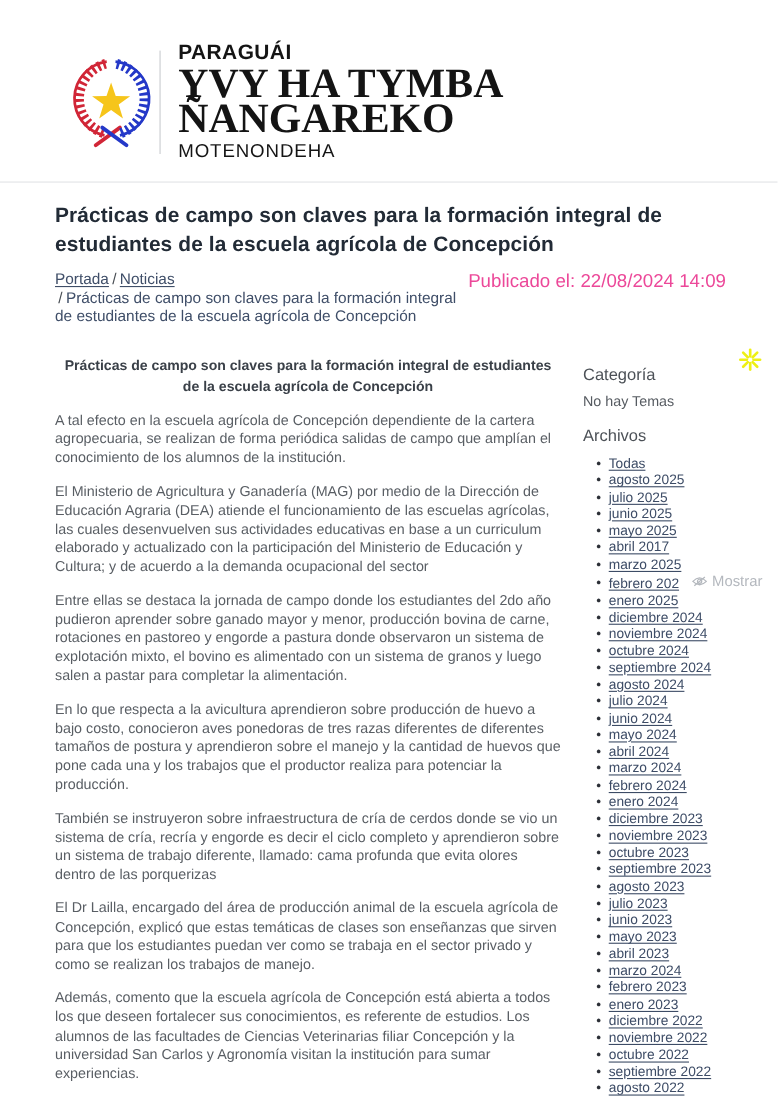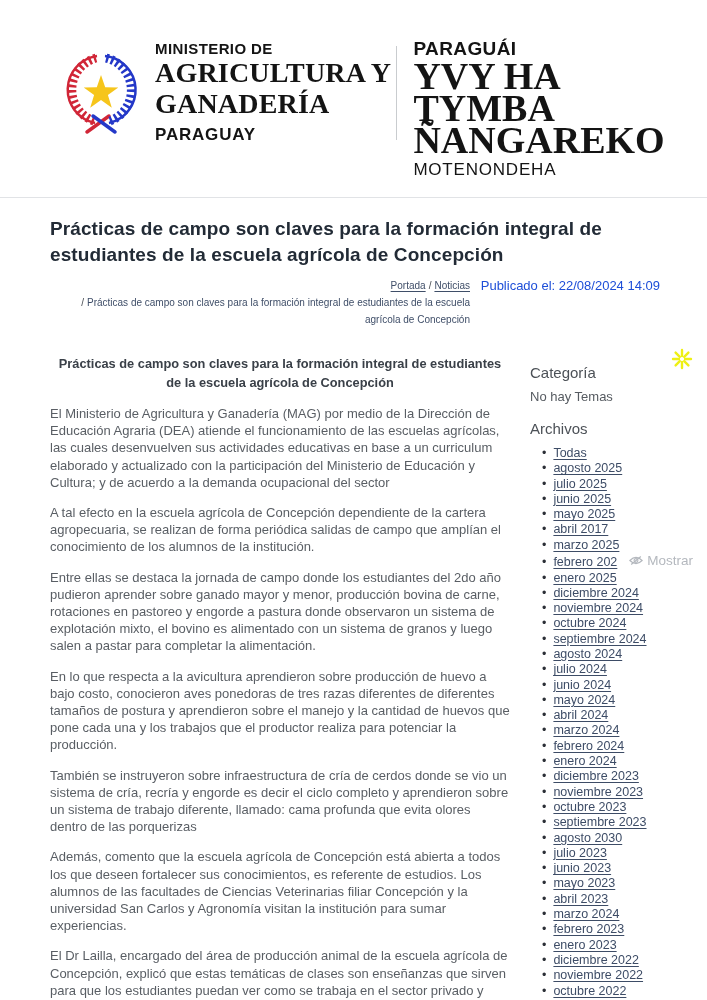--- a/index.html
+++ b/index.html
@@ -23,24 +23,24 @@
   .gu-kicker { font-size:19px; font-weight:bold; letter-spacing:.4px; }
   .gu-serif { font-family:"Liberation Serif","DejaVu Serif",serif; font-weight:bold; font-size:38px; line-height:32px; }
   .gu-bottom { font-size:17px; font-weight:normal; letter-spacing:.8px; margin-top:4px; }
 
   .h-divider { border:none; border-top:1px solid #e1e3e6; margin-top:17px; }
 
   
   .title-block { padding:18px 47px 0 50px; }
   h1 { font-size:19px; line-height:26px; font-weight:bold; color:#222b36; max-width:612px; letter-spacing:.1px; }
   .meta-row { display:flex; justify-content:space-between; margin-top:9px; }
-  .breadcrumb { font-size:10px; line-height:17px; color:#3f4e68; max-width:420px;text-align:right; }
+  .breadcrumb { font-size:14px; line-height:17px; color:#3f4e68; max-width:420px; }
   .breadcrumb a { color:#3f4e68; text-decoration:underline; text-underline-offset:2px; cursor:pointer; }
   .crumb-sep { color:#4a4f55; padding:0 3px; }
-  .published { font-size:13px; color:#1d4ed8; white-space:nowrap; padding-top:1px; }
+  .published { font-size:17px; color:#ec4899; white-space:nowrap; padding-top:1px; }
 
   
   .columns { display:flex; padding:26px 0 0 50px; }
   article { width:460px; flex:0 0 auto; }
   article h2 { font-size:12.8px; line-height:19px; font-weight:bold; color:#3a4048; text-align:center; padding:0 8px; }
   article p { font-size:13px; line-height:17.2px; margin-top:13px; color:#595e64; }
 
   aside { width:177px; margin-left:20px; position:relative; padding-top:10px; }
   .a11y-asterisk { position:absolute; top:-6px; right:14px; width:22px; height:22px; cursor:pointer; }
   .side-h { font-size:15px; color:#4c5157; font-weight:normal; }
@@ -69,26 +69,20 @@
 
       <g stroke="#2438c8" fill="none">
         <path d="M 52,85 A 34,34 0 0 0 48,18" stroke-width="2.5"></path>
         <path d="M 53,83 A 33,33 0 0 0 49,20" stroke-width="9" stroke-dasharray="2.6 2.8"></path>
         <path d="M 58,94 L 36,78" stroke-width="3.5" stroke-linecap="round"></path>
       </g>
 
       <polygon fill="#f6c51b" points="44,37 48.2,49.2 61.3,49.4 50.9,57.1 54.8,69.8 44,62 33.2,69.8 37.1,57.1 26.7,49.4 39.8,49.2"></polygon>
     </svg>
 
-    <div class="ministry-text">
-      <div class="min-kicker">MINISTERIO DE</div>
-      <div class="min-serif">AGRICULTURA Y</div>
-      <div class="min-serif">GANADERÍA</div>
-      <div class="min-country">PARAGUAY</div>
-    </div>
 
     <div class="v-divider"></div>
 
     <div class="guarani-text">
       <div class="gu-kicker">PARAGUÁI</div>
       <div class="gu-serif">YVY HA TYMBA</div>
       <div class="gu-serif">ÑANGAREKO</div>
       <div class="gu-bottom">MOTENONDEHA</div>
     </div>
   </header>
@@ -106,27 +100,27 @@
           <span class="crumb-sep">/</span><span>Prácticas de campo son claves para la formación integral de estudiantes de la escuela agrícola de Concepción</span>
         </div>
       </nav>
       <div class="published">Publicado el: 22/08/2024 14:09</div>
     </div>
   </section>
 
   <div class="columns">
     <article>
       <h2>Prácticas de campo son claves para la formación integral de estudiantes de la escuela agrícola de Concepción</h2>
+      <p>A tal efecto en la escuela agrícola de Concepción dependiente de la cartera agropecuaria,  se realizan de forma periódica salidas de campo que amplían el conocimiento de los alumnos de la institución.</p>
       <p>El Ministerio de Agricultura y Ganadería (MAG) por medio de la Dirección de Educación Agraria (DEA) atiende el funcionamiento de las escuelas agrícolas, las cuales desenvuelven sus actividades educativas en base a un curriculum elaborado y actualizado con la participación del Ministerio de Educación y Cultura; y de acuerdo a la demanda ocupacional del sector</p>
-      <p>A tal efecto en la escuela agrícola de Concepción dependiente de la cartera agropecuaria,  se realizan de forma periódica salidas de campo que amplían el conocimiento de los alumnos de la institución.</p>
       <p>Entre ellas se destaca la jornada de campo donde los estudiantes del 2do año pudieron aprender sobre ganado mayor y menor, producción bovina de carne, rotaciones en pastoreo y engorde a pastura donde observaron un sistema de explotación mixto, el bovino es alimentado con un sistema de granos y luego salen a pastar para completar la alimentación.</p>
       <p>En lo que respecta a la avicultura aprendieron sobre producción de huevo a bajo costo,  conocieron aves ponedoras de tres razas diferentes de diferentes tamaños de postura y aprendieron sobre el manejo y la cantidad de huevos que pone cada una y los trabajos que el productor realiza para potenciar la producción.</p>
       <p>También se instruyeron sobre infraestructura de cría de cerdos donde se vio un sistema de cría, recría  y engorde es decir el ciclo completo y aprendieron sobre un sistema de trabajo diferente, llamado: cama profunda que evita olores dentro de las porquerizas</p>
+      <p>El Dr Lailla,  encargado del área de producción animal de la escuela agrícola de Concepción, explicó que estas temáticas de clases son enseñanzas que sirven para que los estudiantes puedan ver como se trabaja en el sector privado y como se realizan los trabajos de manejo.</p>
       <p>Además, comento que la escuela agrícola de Concepción está abierta a todos los que deseen fortalecer sus conocimientos, es referente de estudios. Los alumnos de las facultades de Ciencias Veterinarias filiar Concepción y la universidad San Carlos y Agronomía visitan la institución para sumar experiencias.</p>
-      <p>El Dr Lailla,  encargado del área de producción animal de la escuela agrícola de Concepción, explicó que estas temáticas de clases son enseñanzas que sirven para que los estudiantes puedan ver como se trabaja en el sector privado y como se realizan los trabajos de manejo.</p>
     </article>
 
     <aside>
       <div class="a11y-asterisk">
         <svg viewBox="0 0 22 22">
           <g stroke="#eef014" stroke-width="2.4" stroke-linecap="round">
             <line x1="11" y1="2" x2="11" y2="8"></line>
             <line x1="11" y1="14" x2="11" y2="20"></line>
             <line x1="2" y1="11" x2="8" y2="11"></line>
             <line x1="14" y1="11" x2="20" y2="11"></line>
@@ -170,21 +164,21 @@
         <li><a>junio 2024</a></li>
         <li><a>mayo 2024</a></li>
         <li><a>abril 2024</a></li>
         <li><a>marzo 2024</a></li>
         <li><a>febrero 2024</a></li>
         <li><a>enero 2024</a></li>
         <li><a>diciembre 2023</a></li>
         <li><a>noviembre 2023</a></li>
         <li><a>octubre 2023</a></li>
         <li><a>septiembre 2023</a></li>
-        <li><a>agosto 2030</a></li>
+        <li><a>agosto 2023</a></li>
         <li><a>julio 2023</a></li>
         <li><a>junio 2023</a></li>
         <li><a>mayo 2023</a></li>
         <li><a>abril 2023</a></li>
         <li><a>marzo 2024</a></li>
         <li><a>febrero 2023</a></li>
         <li><a>enero 2023</a></li>
         <li><a>diciembre 2022</a></li>
         <li><a>noviembre 2022</a></li>
         <li><a>octubre 2022</a></li>

